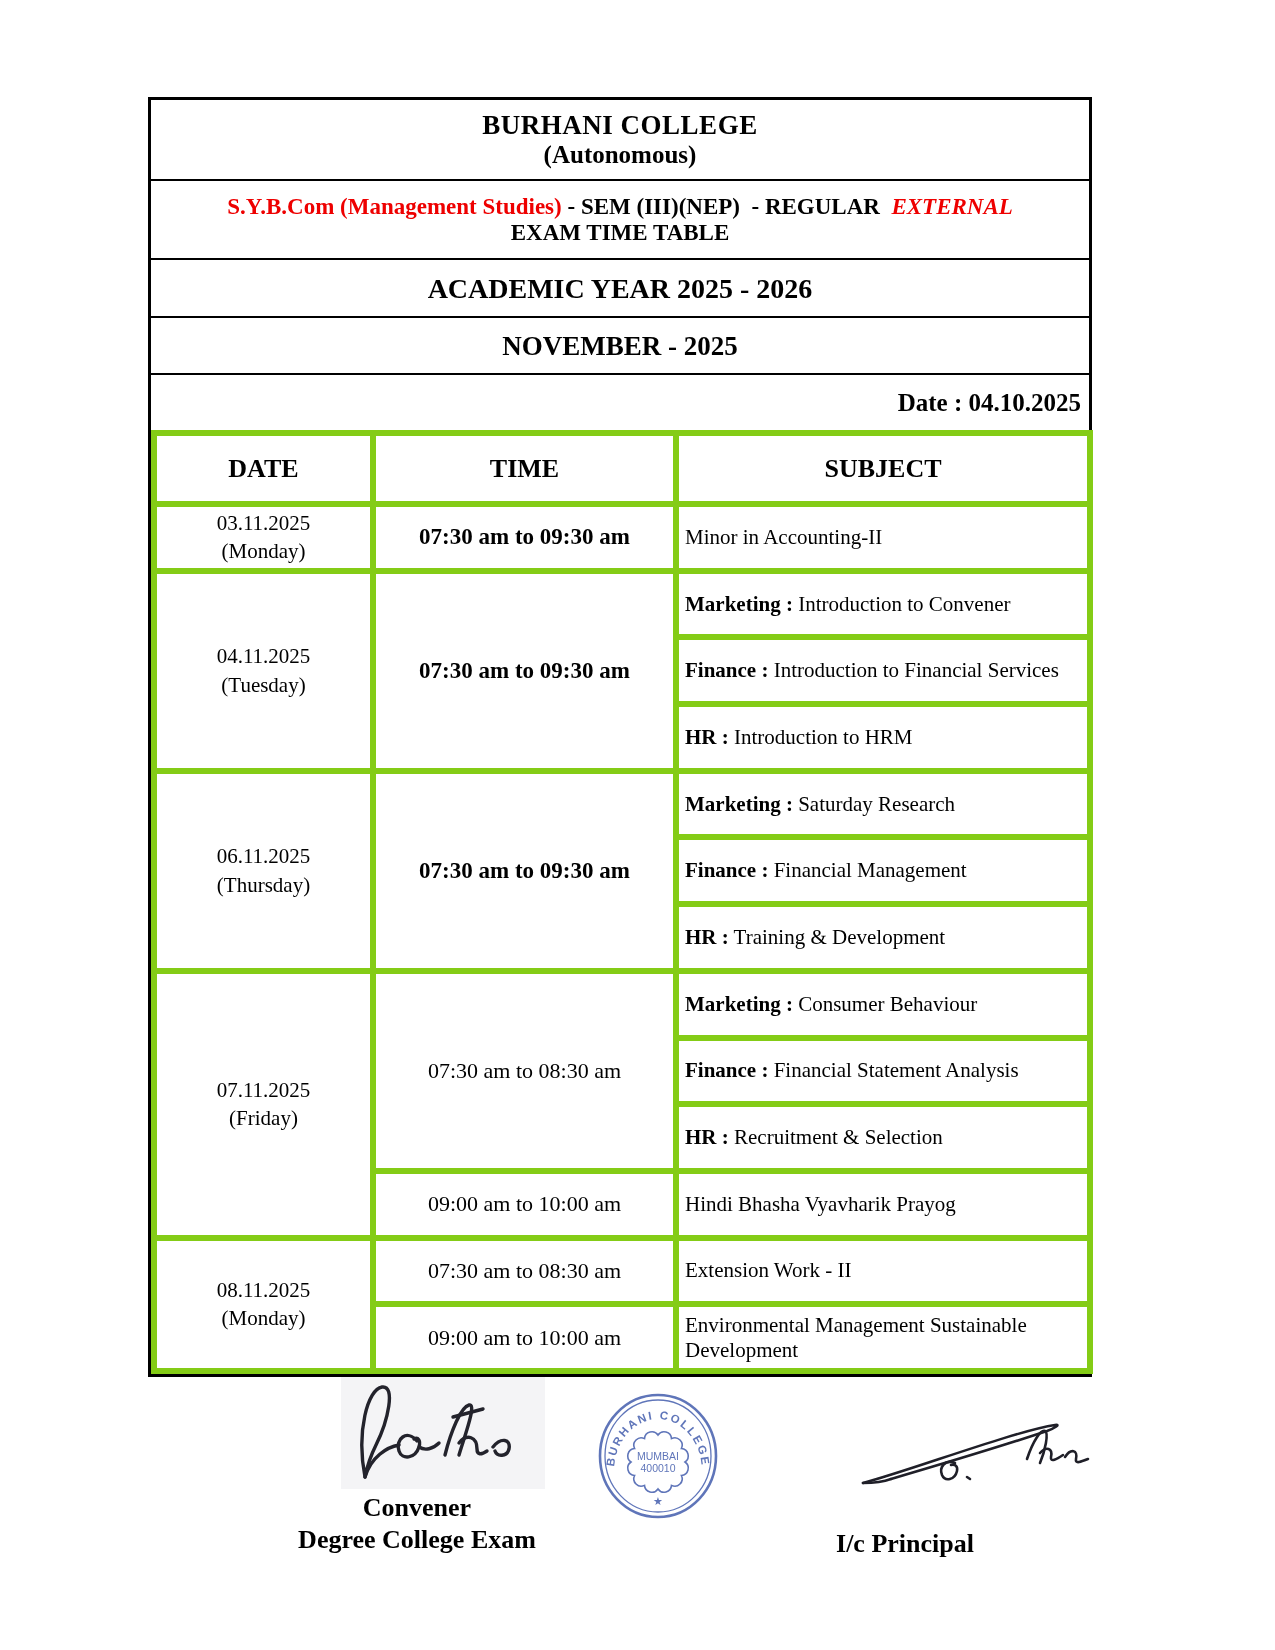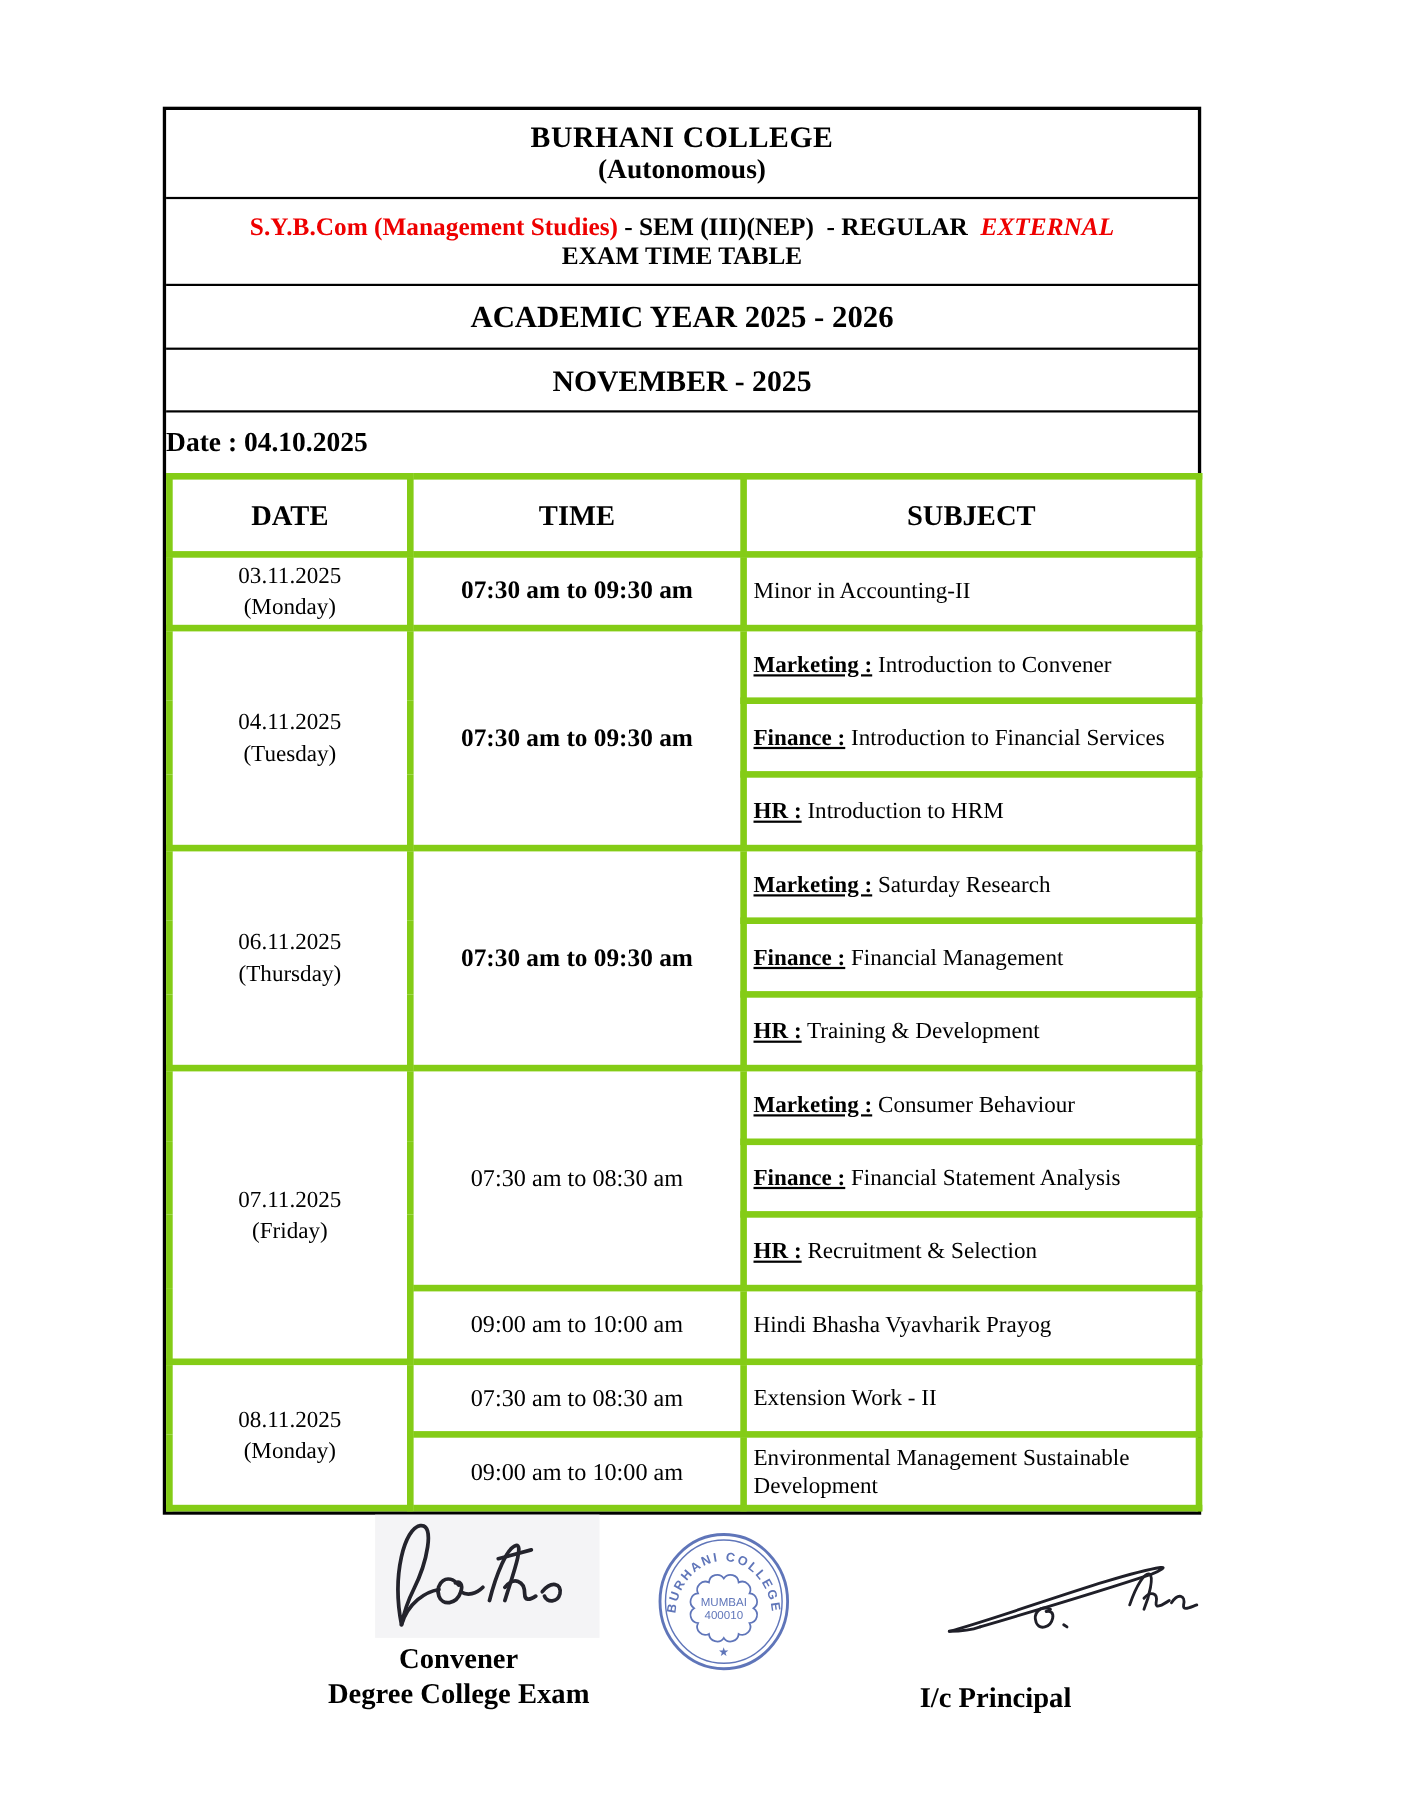--- a/index.html
+++ b/index.html
@@ -10,35 +10,35 @@
   .r-college{height:81px;display:flex;flex-direction:column;justify-content:center;}
   .college{font-size:27px;font-weight:bold;letter-spacing:.5px;}
   .autonomous{font-size:25px;font-weight:bold;}
   .r-program{height:79px;display:flex;flex-direction:column;justify-content:center;white-space:pre-wrap;}
   .progline{font-size:23px;font-weight:bold;}
   .red{color:#ee0000;}
   .ext{color:#ee0000;font-style:italic;}
   .examtitle{font-size:23px;font-weight:bold;}
   .r-acad{height:58px;line-height:58px;font-size:28px;font-weight:bold;}
   .r-month{height:57px;line-height:57px;font-size:27px;font-weight:bold;}
-  .r-date{height:55px;line-height:55px;font-size:25px;font-weight:bold;text-align:left;padding-right:8px;box-sizing:border-box;}
+  .r-date{height:55px;line-height:55px;font-size:25px;font-weight:bold;text-align:right;padding-right:8px;box-sizing:border-box;}
   table.tt{border-collapse:collapse;width:100%;table-layout:fixed;}
   table.tt td,table.tt th{border:6px solid #84cc16;box-sizing:border-box;}
   tr.grp td{border-top-width:3px;}
   th.c-date{width:219px;}
   th.c-time{width:303px;}
   th.c-subj{width:414px;}
   tr.head{height:71px;}
   tr.head th{font-size:26px;font-weight:bold;}
   tr.data{height:66.7px;}
   td.date{ text-align:center;font-size:21px;line-height:1.35;}
   td.time{ text-align:center;font-size:22px;}
   td.time.tbold{font-weight:bold;font-size:23px;}
   td.subj{font-size:21px;text-align:left;padding:4px 6px;}
-  td.subj b{font-weight:bold;text-decoration:underline;}
+  td.subj b{font-weight:bold;}
   .footer-label{position:absolute;font-size:26px;font-weight:bold;text-align:center;line-height:1.22;}
   .sigbox{position:absolute;left:341px;top:1377px;width:204px;height:112px;background:#f4f4f6;}
   .sig2{position:absolute;left:855px;top:1415px;width:240px;height:80px;}
   .stamp{position:absolute;left:596px;top:1392px;width:124px;height:128px;opacity:.88;}
 </style>
 </head>
 <body>
 
 <div class="page">
 

